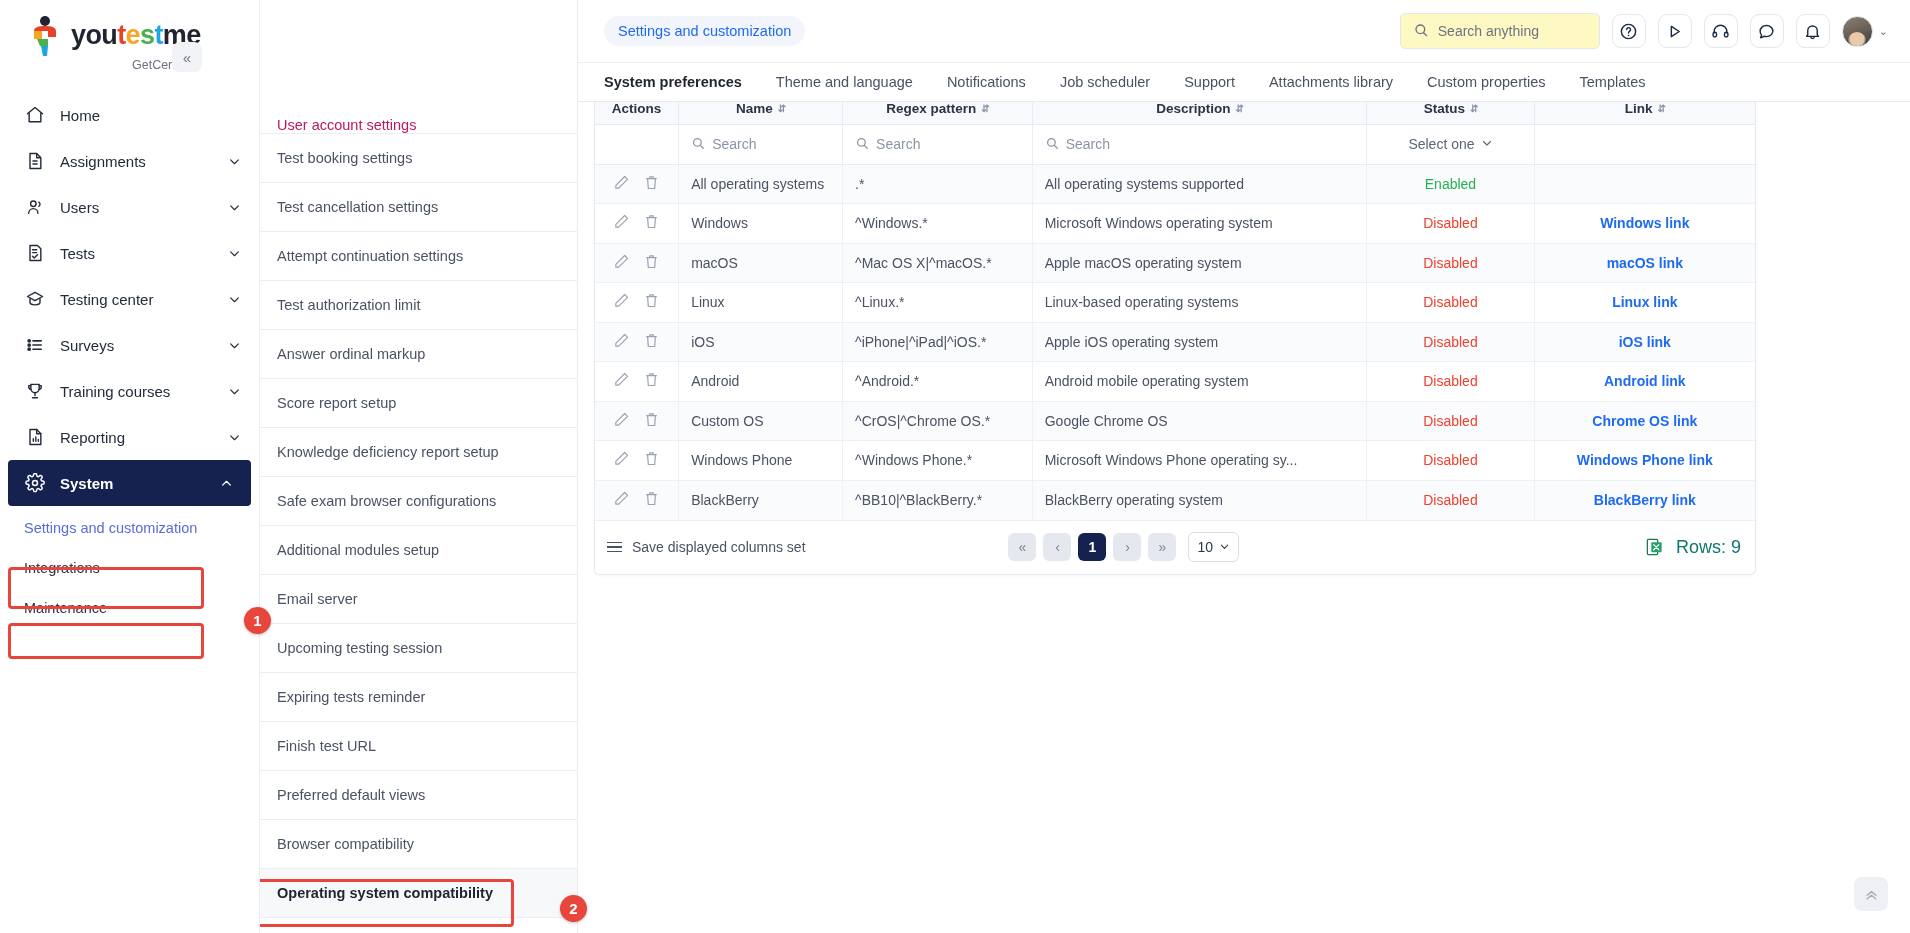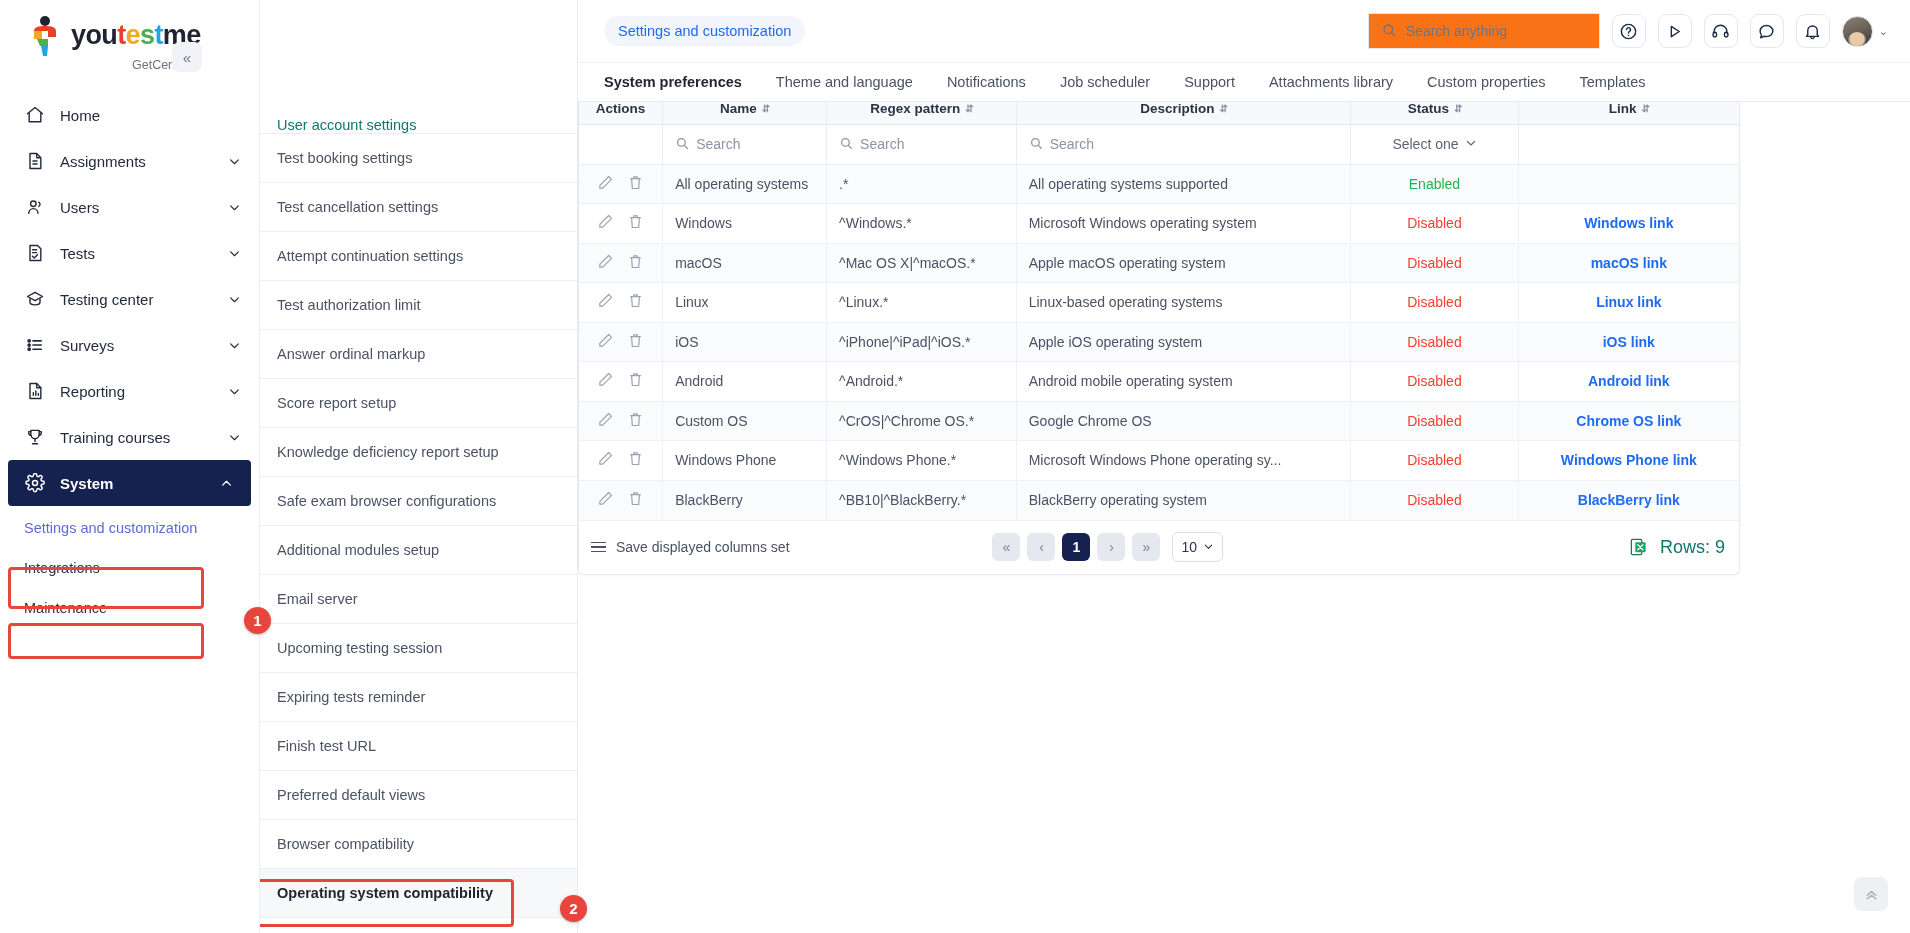--- a/index.html
+++ b/index.html
@@ -80,35 +80,35 @@
     width: 318px; flex: 0 0 318px; height:933px;
     background:#fff; border-right: 1px solid #e8eaef;
     padding-top: 110px;
     overflow:hidden; position:relative;
   }
   .set-item {
     height: 49px; display:flex; align-items:center;
     padding-left: 17px; font-size: 14.5px; color:#4a5263;
     border-bottom: 1px solid #eceef2; cursor:pointer; background:#fff;
   }
-  .set-item.clipped { height: 24px; align-items:flex-end; color:#0f766e; overflow:hidden;}
+  .set-item.clipped { height: 24px; align-items:flex-end; color:#be185d; overflow:hidden;}
   .set-item.active { background:#f7f8fa; color:#1f2430; font-weight:700; }
 
   
   .main { flex:1; height:933px; display:flex; flex-direction:column; background:#fff; position:relative;}
   .topbar { height: 62px; display:flex; align-items:center; padding: 0 22px 0 26px; }
   .crumb {
     background:#f2f5fb; color:#1e6bf1; font-size: 14.5px;
     padding: 7px 14px; border-radius: 16px; cursor:pointer;
   }
   .topbar-right { margin-left:auto; display:flex; align-items:center; gap: 12px; }
   .search-box {
-    width: 232px; height: 36px; border: 1px solid #e3e7ee; border-radius: 0;
+    width: 200px; height: 36px; border: 1px solid #e3e7ee; border-radius: 5px;
     display:flex; align-items:center; gap: 9px; padding: 0 12px;
-    background:#f97316; color:#6b7485; font-size: 14px;
+    background:#fef9c3; color:#6b7485; font-size: 14px;
   }
   .search-box input {
     border:none; outline:none; font-size:14px; color:#3b4252; width:100%;
     font-family:"Liberation Sans", sans-serif; background:transparent;
   }
   .search-box input::placeholder { color:#6b7485; }
   .icon-btn {
     width:34px; height:34px; border:1px solid #e3e7ee; border-radius:9px;
     display:flex; align-items:center; justify-content:center; cursor:pointer;
     color:#1c2a46; background:#fff;
@@ -135,21 +135,21 @@
   }
   .tab { font-size: 14.5px; color:#4a5263; cursor:pointer; white-space:nowrap; }
   .tab.active { color:#1f2430; font-weight:700; }
 
   
   .table-wrap {
     margin: 0 0 0 0; padding: 0 30px 0 0;
     flex:1; overflow:hidden;
   }
   .table-card {
-    margin-left: 0; width: 1162px;
+    margin-left: 16px; width: 1162px;
     border: 1px solid #e6e9ef; border-top:none;
     border-radius: 0 0 6px 6px; background:#fff;
     box-shadow: 0 1px 3px rgba(16,24,40,.04);
   }
   table { width: 100%; border-collapse: collapse; table-layout: fixed; }
   thead th {
     background:#f7f9fc; font-size: 13.5px; font-weight:700; color:#2b3445;
     height: 22px; padding:0 10px; text-align:center; vertical-align:bottom;
     border-right: 1px solid #e9ecf2; border-bottom:1px solid #e4e8ef;
     overflow:hidden; position:relative;
@@ -314,43 +314,43 @@
         </span>
         <span class="nav-label">Surveys</span>
         <span class="chev">
           <svg viewBox="0 0 24 24" width="13" height="13" fill="none" stroke="currentColor" stroke-width="2.4" stroke-linecap="round" stroke-linejoin="round">
               <path d="M5 9l7 7 7-7"></path>
             </svg>
         </span>
       </div>
       <div class="nav-item">
         <span class="nav-icon">
-          <svg viewBox="0 0 24 24" fill="none" stroke="#232b3a" stroke-width="1.7" stroke-linejoin="round" stroke-linecap="round">
-              <path d="M6 3h8l5 5v13H6z"></path>
-              <path d="M14 3v5h5"></path>
-              <path d="M10 17v-3M13 17v-5M16 17v-2"></path>
-            </svg>
-        </span>
-        <span class="nav-label">Reporting</span>
-        <span class="chev">
-          <svg viewBox="0 0 24 24" width="13" height="13" fill="none" stroke="currentColor" stroke-width="2.4" stroke-linecap="round" stroke-linejoin="round">
-              <path d="M5 9l7 7 7-7"></path>
-            </svg>
-        </span>
-      </div>
-      <div class="nav-item">
-        <span class="nav-icon">
           <svg viewBox="0 0 24 24" fill="none" stroke="#232b3a" stroke-width="1.7" stroke-linecap="round" stroke-linejoin="round">
               <path d="M7 4h10v5a5 5 0 01-10 0z"></path>
               <path d="M7 5.5H4.5v1.8A3 3 0 007.3 10"></path>
               <path d="M17 5.5h2.5v1.8A3 3 0 0116.7 10"></path>
               <path d="M12 14v3.5M9 20h6"></path>
             </svg>
         </span>
         <span class="nav-label">Training courses</span>
+        <span class="chev">
+          <svg viewBox="0 0 24 24" width="13" height="13" fill="none" stroke="currentColor" stroke-width="2.4" stroke-linecap="round" stroke-linejoin="round">
+              <path d="M5 9l7 7 7-7"></path>
+            </svg>
+        </span>
+      </div>
+      <div class="nav-item">
+        <span class="nav-icon">
+          <svg viewBox="0 0 24 24" fill="none" stroke="#232b3a" stroke-width="1.7" stroke-linejoin="round" stroke-linecap="round">
+              <path d="M6 3h8l5 5v13H6z"></path>
+              <path d="M14 3v5h5"></path>
+              <path d="M10 17v-3M13 17v-5M16 17v-2"></path>
+            </svg>
+        </span>
+        <span class="nav-label">Reporting</span>
         <span class="chev">
           <svg viewBox="0 0 24 24" width="13" height="13" fill="none" stroke="currentColor" stroke-width="2.4" stroke-linecap="round" stroke-linejoin="round">
               <path d="M5 9l7 7 7-7"></path>
             </svg>
         </span>
       </div>
       <div class="nav-item active">
         <span class="nav-icon">
           <svg viewBox="0 0 24 24" fill="none" stroke="#ffffff" stroke-width="1.8" stroke-linejoin="round">
               <circle cx="12" cy="12" r="3"></circle>

